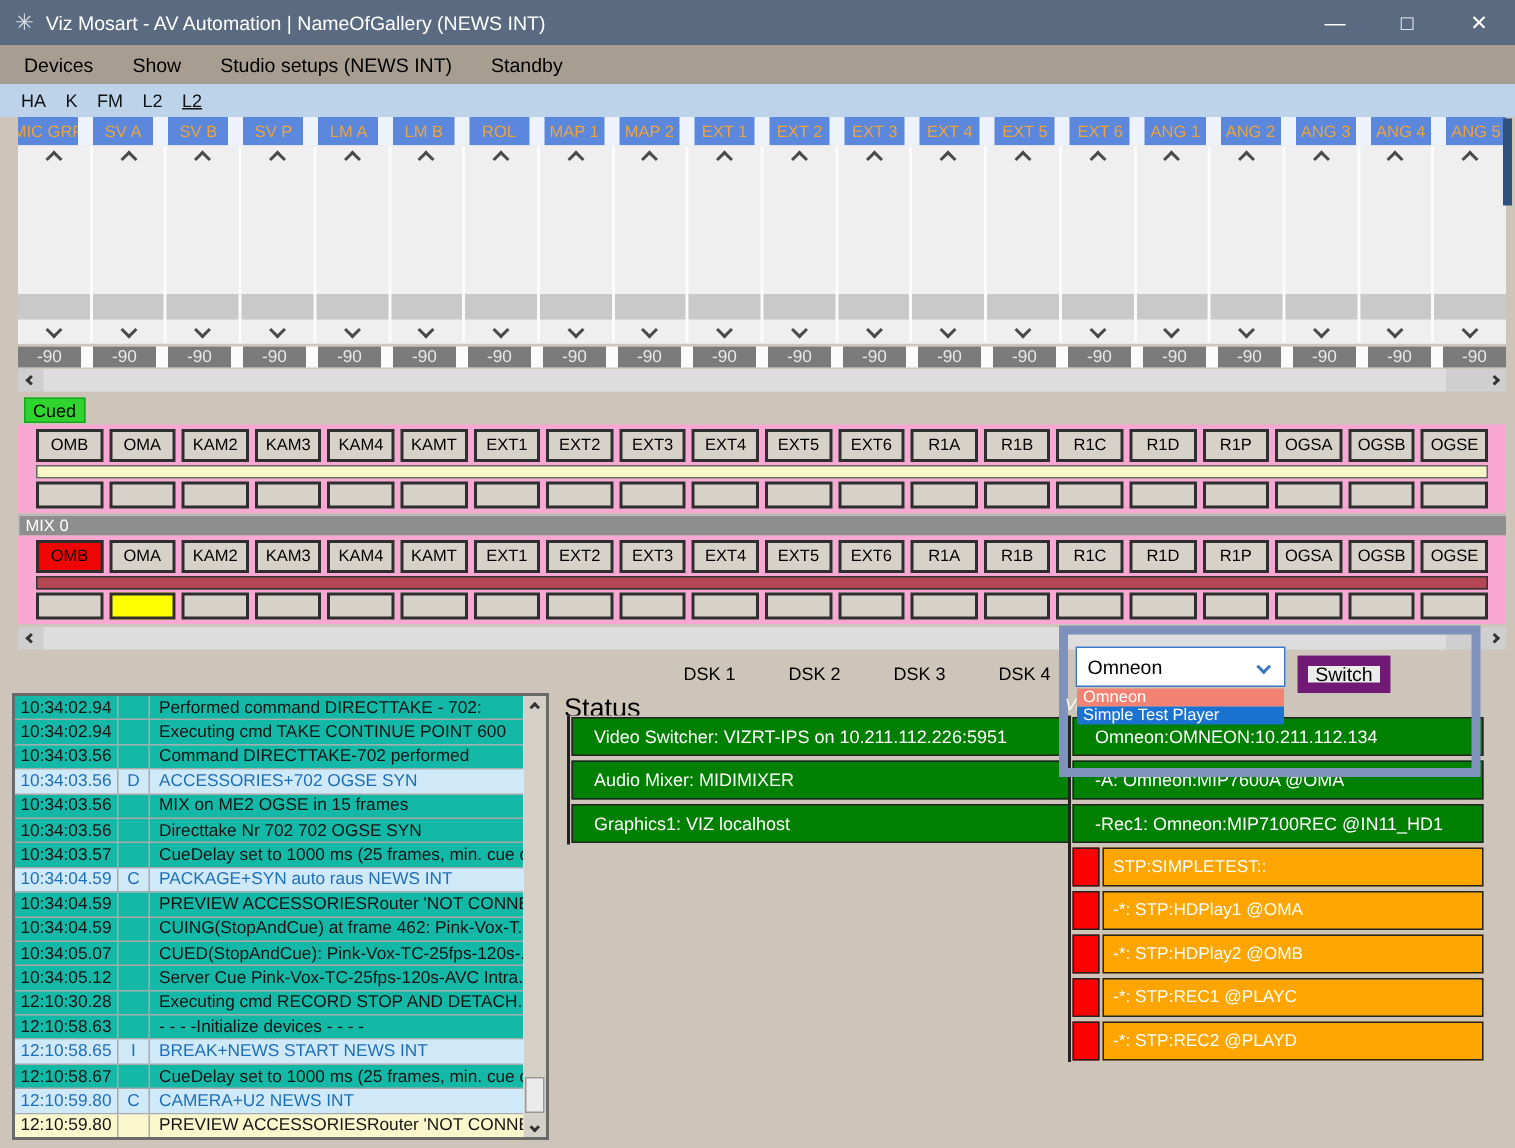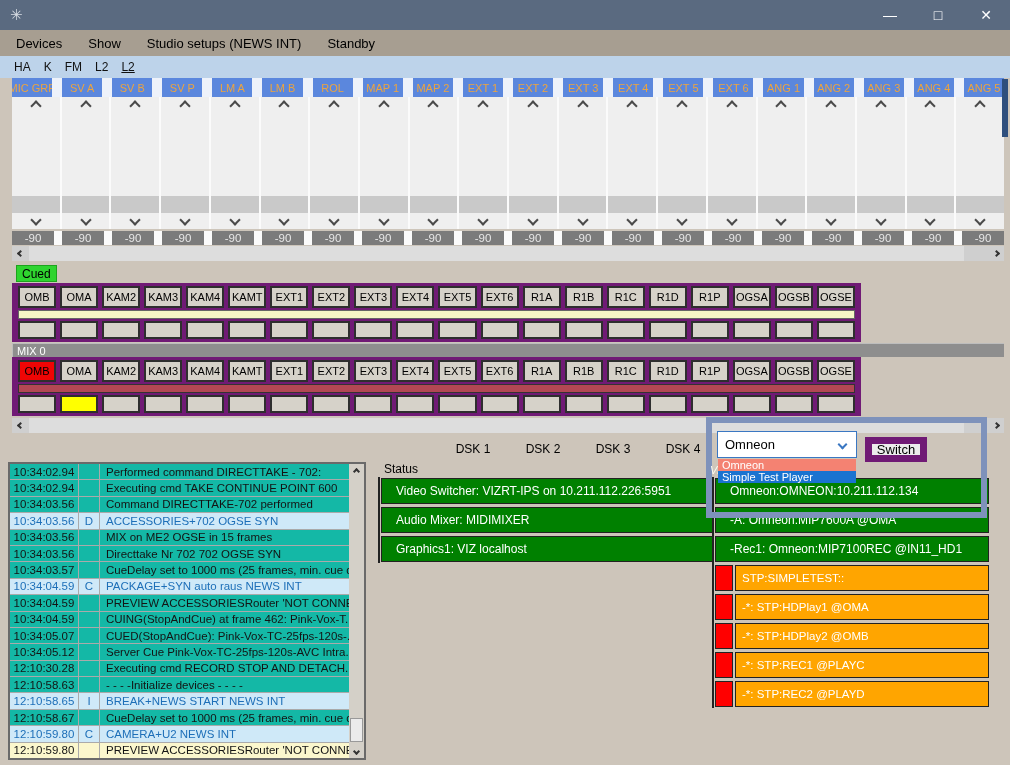--- a/index.html
+++ b/index.html
@@ -46,21 +46,21 @@
   .blue-strip{position:absolute;left:1002px;top:79px;width:6px;height:58px;background:#2f4f7d}
 
   
   .hscroll{position:absolute;left:12px;width:992px;height:15px;background:#cfcfcf}
   .hscroll .thumb{position:absolute;left:17px;right:40px;top:0;height:15px;background:#dddddd}
   .hs-arrow{position:absolute;top:0;width:16px;height:15px;display:flex;align-items:center;justify-content:center}
   .hs-arrow.l{left:0}.hs-arrow.r{right:0}
 
   
   .cued-label{position:absolute;left:16px;top:265px;height:17px;background:#2fd42f;border:1px solid #1da31d;color:#000;font-size:12px;display:inline-flex;align-items:center;padding:0 5px}
-  .strip-block{position:absolute;left:12px;width:849px;background:#701a75;padding:3px 6px}
+  .strip-block{position:absolute;left:12px;width:992px;background:#f9a8d4;padding:3px 12px}
   .strip-grid{display:grid;grid-template-columns:repeat(20,1fr);gap:4px}
   .strip-btn{height:22px;background:#d6d2c9;border:2px solid #2e2e2e;font-size:11px;display:flex;align-items:center;justify-content:center;white-space:nowrap;overflow:hidden}
   .strip-btn.red{background:#f00505}
   .strip-band{height:9px;margin:2px 0;border:1px solid #666}
   .strip-band.yellow{background:#f6f6c6}
   .strip-band.crimson{background:#b24753;border-color:#333}
   .strip-cell{height:18px;background:#d6d2c9;border:2px solid #2e2e2e}
   .strip-cell.yellow{background:#ffff00}
   .mix-header{position:absolute;left:12px;top:343px;width:992px;height:14px;background:#8e8e8e;border-top:1px solid #bdbdbd;border-left:1px solid #bdbdbd;color:#fff;font-size:11px;display:flex;align-items:center;padding-left:4px}
 
@@ -72,21 +72,21 @@
   .focus-rect{position:absolute;left:706px;top:417px;width:281px;height:101px;border:6px solid #7e92bb;z-index:10;pointer-events:none}
   .combo{position:absolute;left:717px;top:431px;width:140px;height:27px;background:#fff;border:1px solid #3a77c2;z-index:11;display:flex;align-items:center;font-size:13px}
   .combo .val{padding-left:7px;flex:1}
   .combo .chv{border-color:#3a77c2;width:7px;height:7px;margin-right:10px}
   .switch-btn{position:absolute;left:865px;top:437px;width:62px;height:25px;background:#ececec;border:7px solid #701a75;z-index:11;display:flex;align-items:center;justify-content:center;font-size:13px}
   .droplist{position:absolute;left:718px;top:459px;width:138px;z-index:11}
   .drop-item{height:12px;line-height:12px;font-size:11px;color:#fff;padding-left:4px;white-space:nowrap;overflow:hidden}
   .partial-label{position:absolute;left:710px;top:464px;z-index:10;color:#fdfbf0;font-size:11px;font-style:italic}
 
   
-  .status-label{position:absolute;left:384px;top:462px;font-size:12px}
+  .status-label{position:absolute;left:376px;top:462px;font-size:18px}
   .status-list{position:absolute;border-left:2px solid #222;padding:1px;background:#cdc5ba}
   .status-list.left{left:378px;top:477px;width:336px}
   .status-list.right{left:712px;top:477px;width:278px;z-index:1}
   .st-row{height:26px;margin-bottom:3px;display:flex;font-size:12px;color:#fff}
   .st-row:last-child{margin-bottom:0}
   .st-text{flex:1;display:flex;align-items:center;border:1px solid #222;overflow:hidden;white-space:nowrap}
   .st-row.ok .st-text{background:#008000;padding-left:14px}
   .st-row.warn .st-text{background:#ffa500;padding-left:6px;font-size:11.5px}
   .st-block{width:18px;margin-right:2px;background:#f00;border:1px solid #222}
 
@@ -103,20 +103,21 @@
   .log-vscroll{width:15px;background:#d4d0c8;position:relative;flex:none}
   .vs-arrow{position:absolute;left:0;width:15px;height:14px;display:flex;align-items:center;justify-content:center}
   .vs-arrow.up{top:0}.vs-arrow.down{bottom:0}
   .log-vscroll .thumb{position:absolute;left:1px;width:13px;bottom:16px;height:24px;background:#ebebeb;border:1px solid #999}
 </style>
 </head>
 <body>
 
 <div class="titlebar">
   <span class="title-icon">✳</span>
+  <span>Viz Mosart - AV Automation | NameOfGallery (NEWS INT)</span>
   <div class="win-controls">
     <div class="win-btn">—</div>
     <div class="win-btn">□</div>
     <div class="win-btn">✕</div>
   </div>
 </div>
 
 <div class="menubar">
     <div class="menu-item">Devices</div>
     <div class="menu-item">Show</div>

